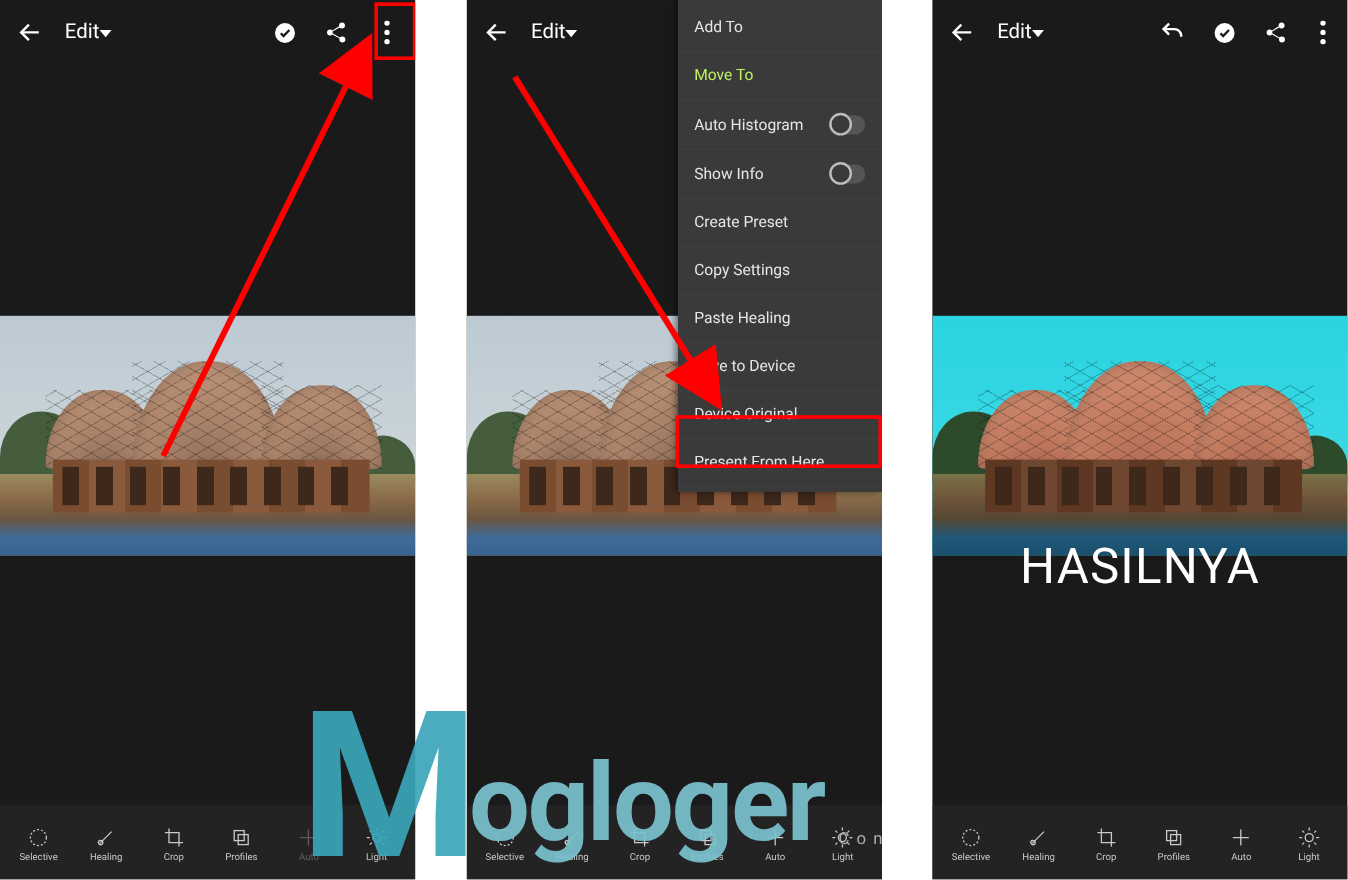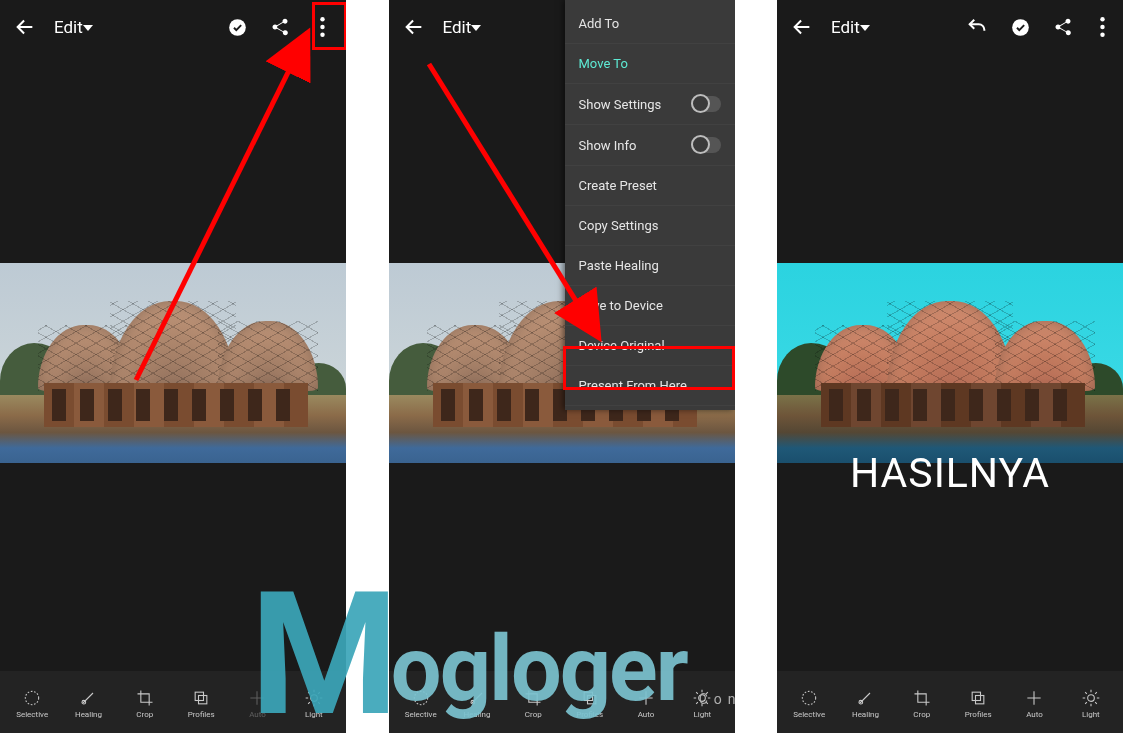--- a/index.html
+++ b/index.html
@@ -25,21 +25,21 @@
 .grid-lines { position:absolute; inset:0; background:
  repeating-linear-gradient(30deg, rgba(0,0,0,.2) 0 1px, transparent 1px 10px),
  repeating-linear-gradient(-30deg, rgba(0,0,0,.2) 0 1px, transparent 1px 10px);}
 .wall { position:absolute; bottom:36px; left:44px; right:38px; height:44px; background:repeating-linear-gradient(90deg,#7a4c30 0 30px,#8a5a3c 30px 60px);}
 .wall .windows { position:absolute; inset:6px 8px; background:repeating-linear-gradient(90deg,#3e271b 0 14px, transparent 14px 28px);}
 .bottombar { height:62px; background:#232323; display:flex; justify-content:space-around; align-items:center; padding:6px 4px 4px; z-index:3; position:relative;}
 .tool { display:flex; flex-direction:column; align-items:center; gap:2px; color:#c9c9c9; font-size:8px; cursor:pointer; width:48px;}
 .tool svg { width:20px; height:20px; stroke:#c9c9c9; fill:none; stroke-width:1.3;}
 .menu-panel { position:absolute; top:0; right:0; width:170px; background:#3a3a3a; color:#e6e6e6; z-index:5; padding:4px 0; box-shadow:-2px 0 6px rgba(0,0,0,.5);}
 .menu-item { padding:12px 14px; font-size:13px; display:flex; align-items:center; justify-content:space-between; cursor:pointer; border-bottom:1px solid rgba(255,255,255,.04);}
-.menu-item.disabled { color:#5eead4; cursor:default;}
+.menu-item.disabled { color:#bef264; cursor:default;}
 .toggle { width:30px; height:16px; border-radius:8px; background:#555; position:relative;}
 .toggle .knob { position:absolute; left:0; top:-2px; width:19px; height:19px; border-radius:50%; border:2px solid #bdbdbd; background:#3a3a3a;}
 .redbox { position:absolute; border:3px solid #ff0000; z-index:6; pointer-events:none;}
 .arrow-svg { position:absolute; z-index:6; pointer-events:none;}
 .result-label { position:absolute; bottom:236px; left:0; right:0; text-align:center; color:#fff; font-size:41px; font-weight:400; letter-spacing:1px; z-index:4;}
 
 .wm { position:absolute; left:250px; bottom:10px; z-index:20; display:flex; align-items:flex-end; color:#42aabc; font-weight:700; letter-spacing:-2px; pointer-events:none; opacity:.92;}
 .wm .m { font-size:170px; line-height:.8; color:#3ba6b9;}
 .wm .rest { font-size:90px; line-height:1; color:#7bc3d0; margin-left:-6px; margin-bottom:8px;}
 .wm .con { font-size:14px; color:#b9b9b9; font-weight:400; letter-spacing:6px; align-self:flex-end; margin-left:12px; margin-bottom:16px;}
@@ -235,21 +235,21 @@
   </div>
 
   <div class="menu-panel">
     <div class="menu-item">
         <span>Add To</span>
       </div>
     <div class="menu-item disabled">
         <span>Move To</span>
       </div>
     <div class="menu-item">
-        <span>Show Settings</span>
+        <span>Auto Histogram</span>
         <span class="toggle">
           <span class="knob"></span>
         </span>
       </div>
     <div class="menu-item">
         <span>Show Info</span>
         <span class="toggle">
           <span class="knob"></span>
         </span>
       </div>

